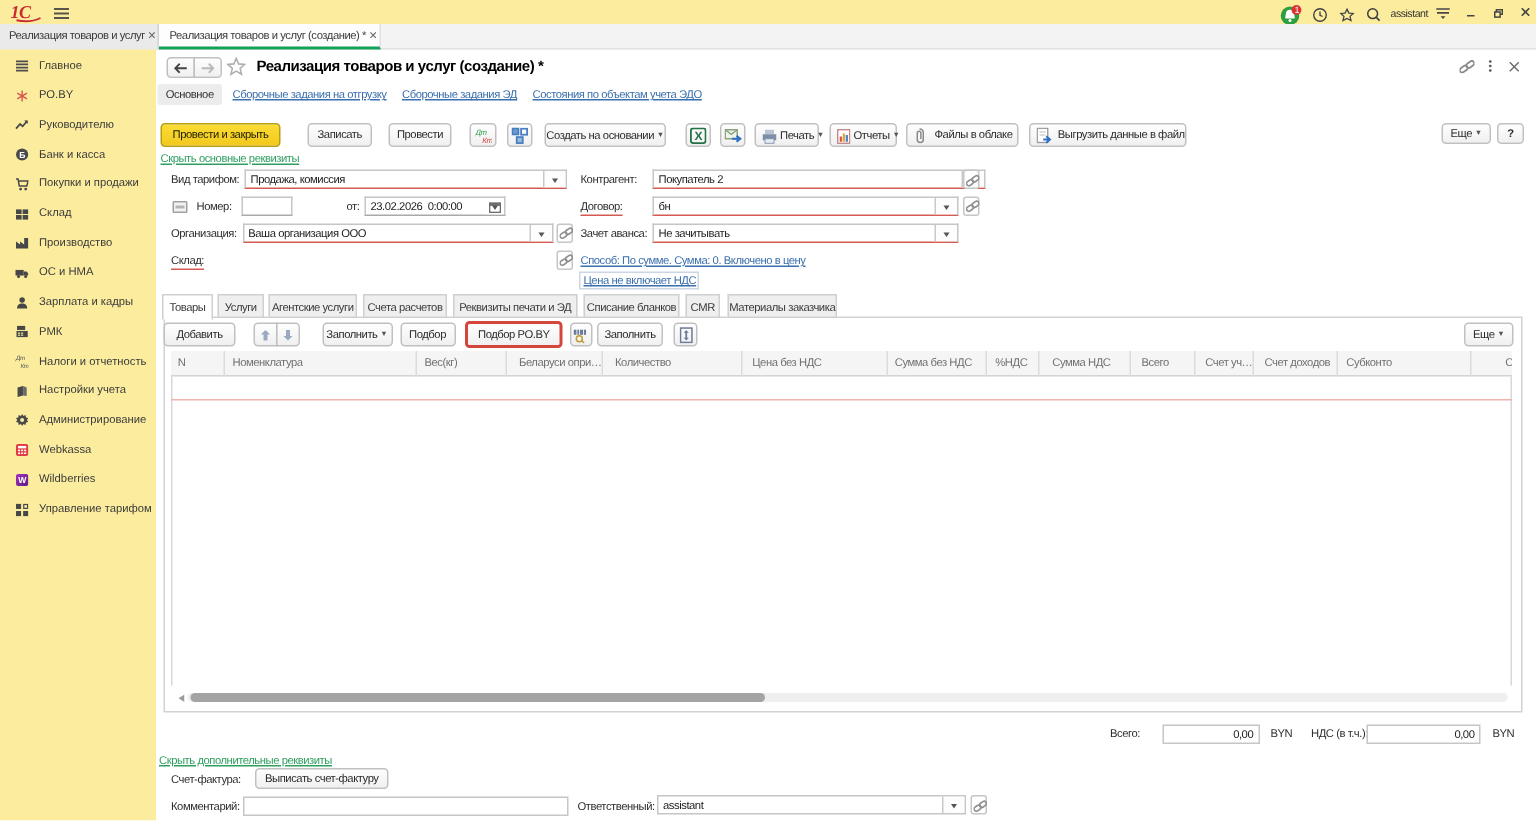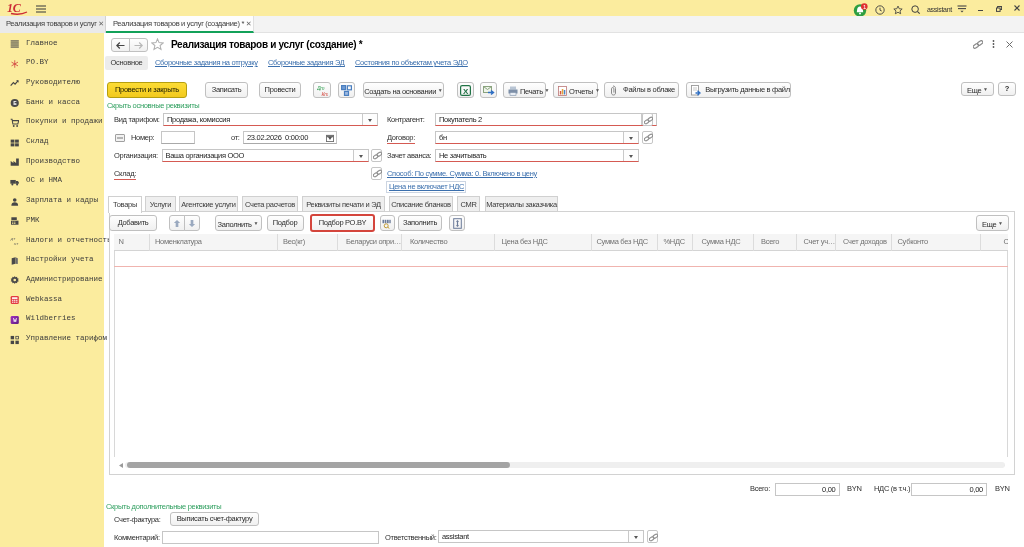--- a/index.html
+++ b/index.html
@@ -7,35 +7,35 @@
 body { font-family:"Liberation Sans", sans-serif; font-size:7.5px; letter-spacing:-0.3px; color:#2b2b2b; }
 #app { position:relative; width:1024px; height:547px; background:#fff; }
 .abs { position:absolute; }
 
 #titlebar { position:absolute; left:0; top:0; width:1024px; height:16px; background:#fbec9e; }
 
 #tabbar { position:absolute; left:0; top:16px; width:1024px; height:17px; background:#f3f3f3; border-bottom:1px solid #e2e2e2; }
 .wtab { position:absolute; top:0; height:17px; font-size:7.5px; color:#3a3a3a; white-space:nowrap; line-height:16px; }
 
 #sidebar { position:absolute; left:0; top:33px; width:104px; height:514px; background:#fbec9e; }
-.sbitem { position:absolute; left:0; width:104px; height:20px;font-family:Liberation Mono, monospace; }
+.sbitem { position:absolute; left:0; width:104px; height:20px; }
 .sbicon { position:absolute; left:9.5px; top:5px; width:9.5px; height:10px; }
 .sbtext { position:absolute; left:26px; top:4.5px; font-size:7.5px; letter-spacing:0; color:#3b3b3b; white-space:nowrap; }
 
 .btn { position:absolute; height:16px; border:1px solid #c0c0c0; border-radius:3px; background:linear-gradient(#fefefe,#f0f0f0); font-size:7.5px; color:#2b2b2b; text-align:center; line-height:14px; white-space:nowrap; }
 .caret { font-size:5px; color:#555; vertical-align:1.5px; letter-spacing:0; }
 
 .inp { position:absolute; border:1px solid #c6c6c6; background:#fff; font-size:7.5px; color:#1d1d1d; line-height:10px; padding:1px 0 0 3px; white-space:nowrap; overflow:hidden; }
 .red { border-bottom:1.5px solid #d55a52 !important; }
 .combo { position:absolute; right:0; top:0; bottom:0; width:15px; border-left:1px solid #c9c9c9; background:#fdfdfd; text-align:center; }
 .combo:after { content:""; position:absolute; left:4.5px; top:5px; border:2.2px solid transparent; border-top:3.2px solid #555; }
 .lnkbtn { position:absolute; width:11px; height:13px; border:1px solid #c6c6c6; border-radius:2px; background:#fff; }
 .lbl { position:absolute; font-size:7.5px; color:#2e2e2e; white-space:nowrap; }
 .blink { position:absolute; font-size:7.5px; color:#3b6fad; text-decoration:underline; white-space:nowrap; }
-.glink { position:absolute; font-size:7.5px; color:#2f9f5f; white-space:nowrap; }
+.glink { position:absolute; font-size:7.5px; color:#2f9f5f; text-decoration:underline; white-space:nowrap; }
 
 .tseg { position:absolute; top:196px; height:16px; background:#efefef; border:1px solid #d0d0d0; font-size:7.5px; color:#3a3a3a; text-align:center; line-height:15px; white-space:nowrap; }
 .hcell { position:absolute; top:0; height:17px; border-right:1px solid #dcdcdc; color:#717171; font-size:7.5px; line-height:16px; padding-left:5px; white-space:nowrap; overflow:hidden; }
 #main { position:absolute; left:0; top:0; width:1024px; height:547px; }
 </style>
 </head>
 <body>
 <div id="app">
   <div id="titlebar">
     <svg class="abs" style="left:7px;top:2px" width="22" height="13" viewBox="0 0 22 13">
@@ -435,21 +435,21 @@
 
     <svg class="abs" style="left:119px;top:462.5px" width="4" height="5">
         <path d="M4 0 L0 2.5 L4 5 Z" fill="#9a9a9a"></path>
       </svg>
     <svg class="abs" style="left:1001px;top:462.5px" width="4" height="5">
         <path d="M0 0 L4 2.5 L0 5 Z" fill="#9a9a9a"></path>
       </svg>
     <div class="abs" style="left:125px;top:461.5px;width:880px;height:6px;background:#efefef;border-radius:3px"></div>
     <div class="abs" style="left:127px;top:461.5px;width:383px;height:6px;background:#a4a4a4;border-radius:3px"></div>
 
-    <div class="lbl" style="left:740px;top:484px;width:30px;text-align:right">Всего:</div>
+    <div class="lbl" style="left:740px;top:484px;width:30px;">Всего:</div>
     <div class="inp" style="left:774.5px;top:482.5px;width:65px;height:13px;text-align:right;padding-right:3px">0,00</div>
     <div class="lbl" style="left:847px;top:484px">BYN</div>
     <div class="lbl" style="left:874px;top:484px">НДС (в т.ч.):</div>
     <div class="inp" style="left:911px;top:482.5px;width:76px;height:13px;text-align:right;padding-right:3px">0,00</div>
     <div class="lbl" style="left:995px;top:484px">BYN</div>
 
     <div class="glink" style="left:106px;top:501.5px">Скрыть дополнительные реквизиты</div>
     <div class="lbl" style="left:114px;top:515px">Счет-фактура:</div>
     <div class="btn" style="left:170px;top:512px;width:89px;height:14px;line-height:12px">Выписать счет-фактуру</div>
     <div class="lbl" style="left:114px;top:533px">Комментарий:</div>

